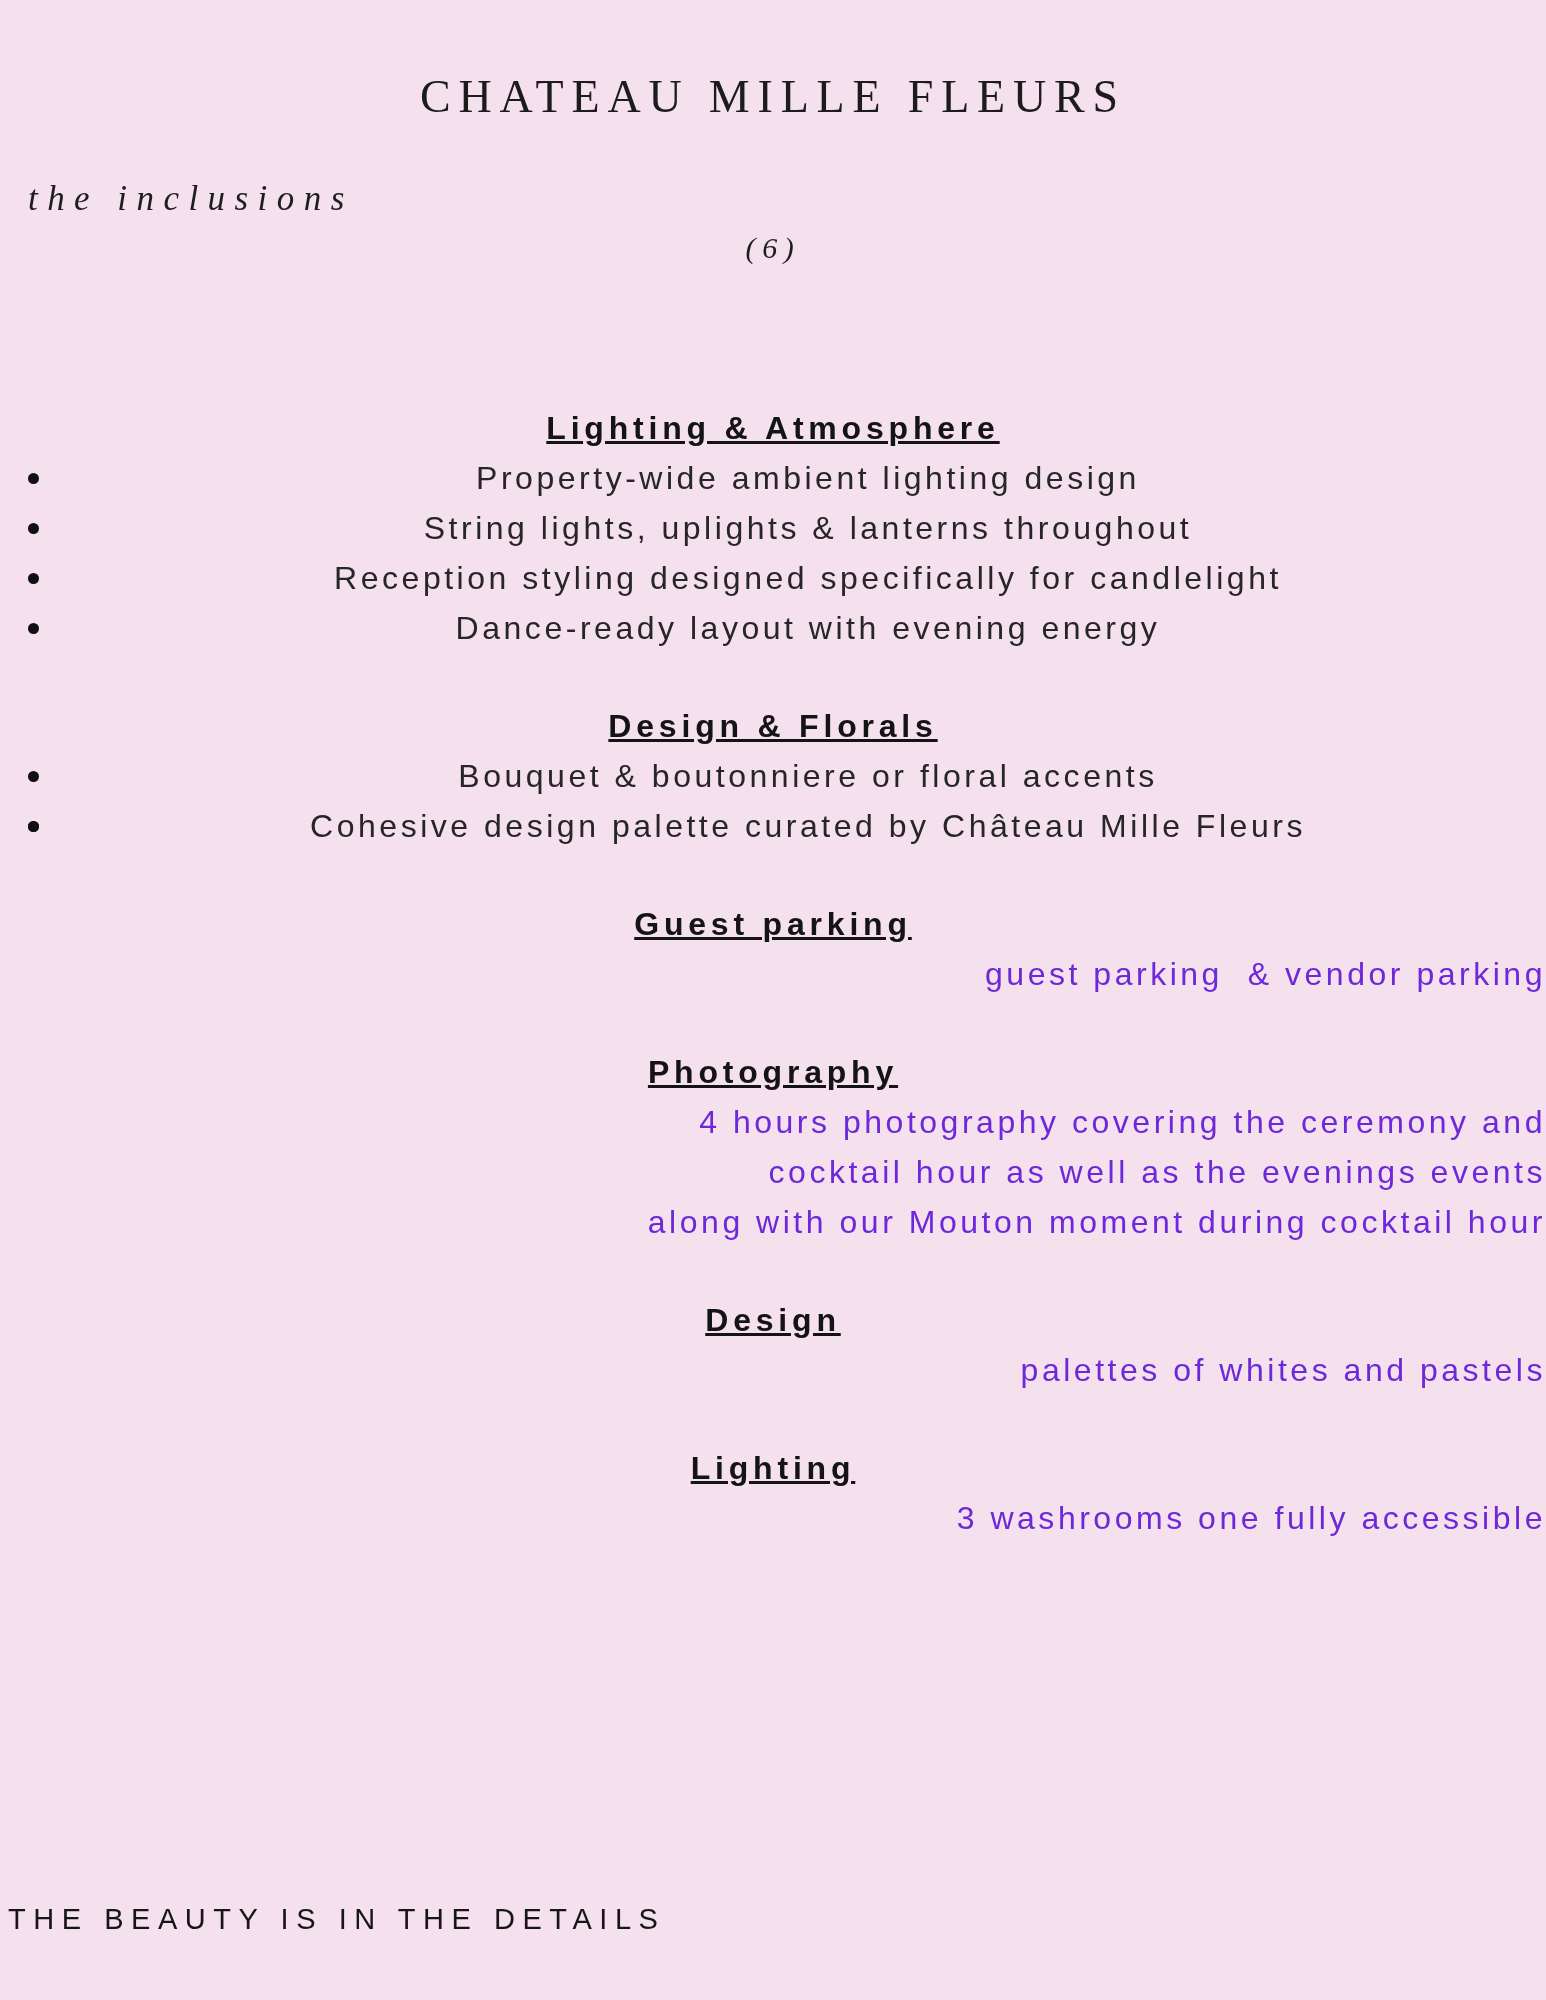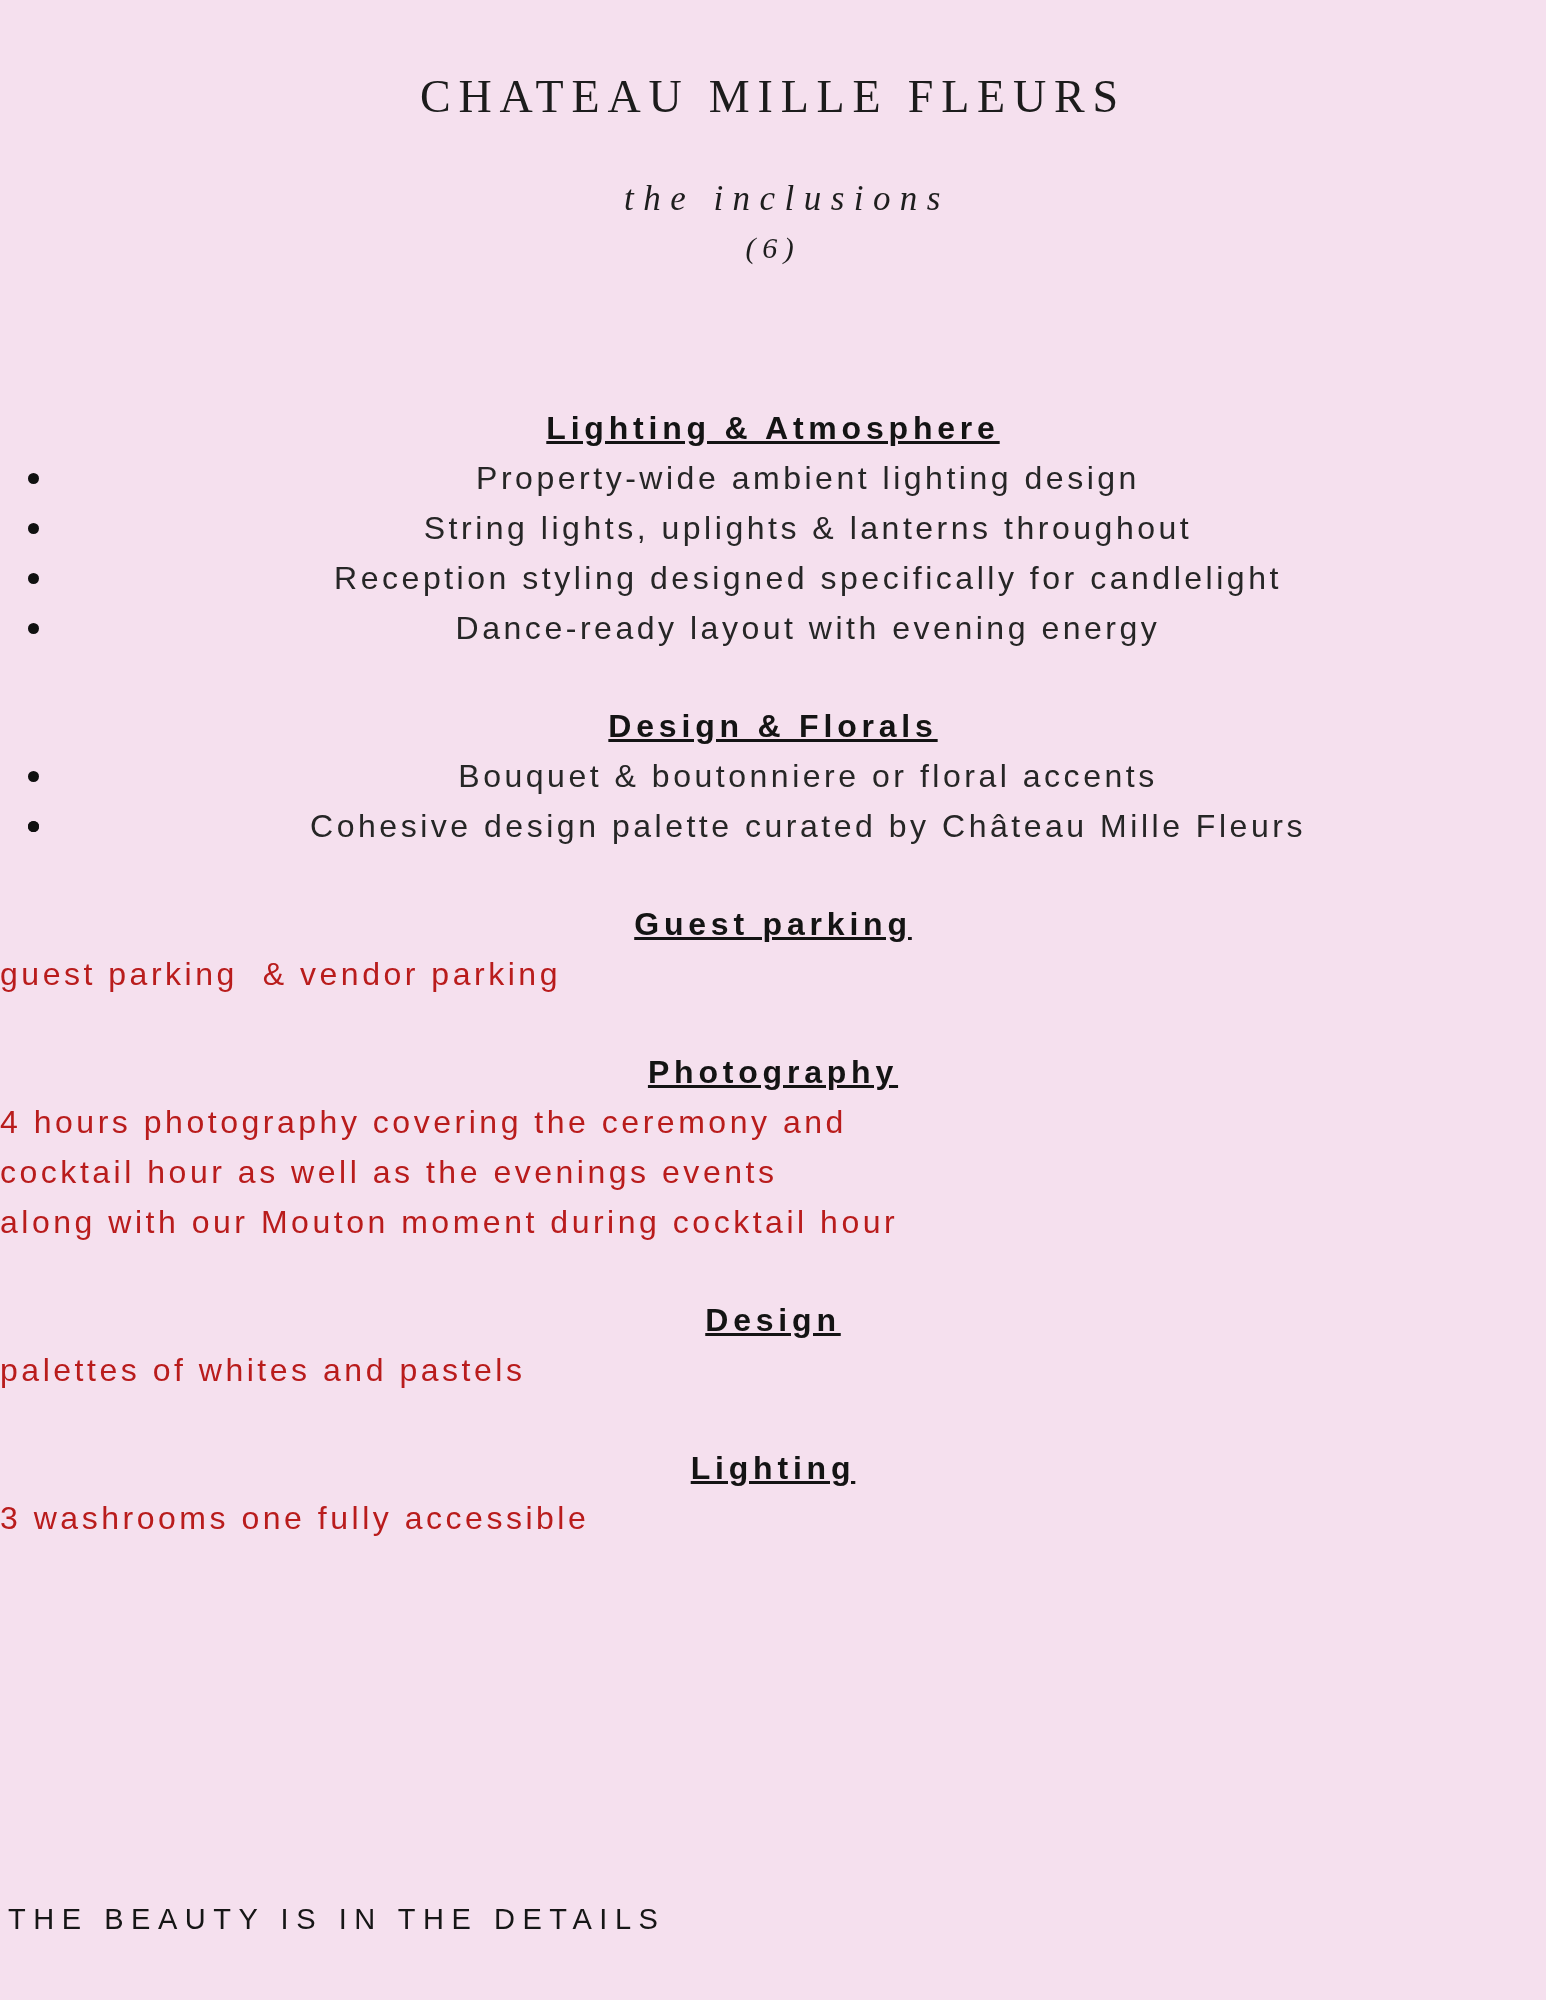--- a/index.html
+++ b/index.html
@@ -25,21 +25,21 @@
     padding-top: 70px;
     text-align: center;
     font-family: "Liberation Serif", "DejaVu Serif", serif;
     font-weight: 400;
     font-size: 46px;
     letter-spacing: 0.17em;
     color: #1c1c1c;
   }
   .doc-subtitle {
     margin-top: 56px;
-    text-align: center;
+    text-align: left;
     font-family: "Liberation Serif", "DejaVu Serif", serif;
     font-style: italic;
     font-size: 35px;
     letter-spacing: 0.27em;
     color: #1e1e1e;
     padding-left: 28px;
   }
   .doc-pagenum {
     margin-top: 12px;
     text-align: center;
@@ -59,26 +59,26 @@
     margin: 0;
     text-align: center;
     font-size: 32px;
     font-weight: 700;
     letter-spacing: 0.15em;
     line-height: 50px;
     color: #141414;
     text-decoration: underline;
   }
   .line {
-    text-align: left;
+    text-align: right;
     font-size: 32px;
     letter-spacing: 0.11em;
     line-height: 50px;
     white-space: pre-wrap;
-    color: #b91c1c;
+    color: #6d28d9;
   }
   ul.bullets {
     list-style: none;
     margin: 0;
     padding: 0 0 0 70px;
   }
   ul.bullets li {
     position: relative;
     text-align: center;
     font-size: 32px;

